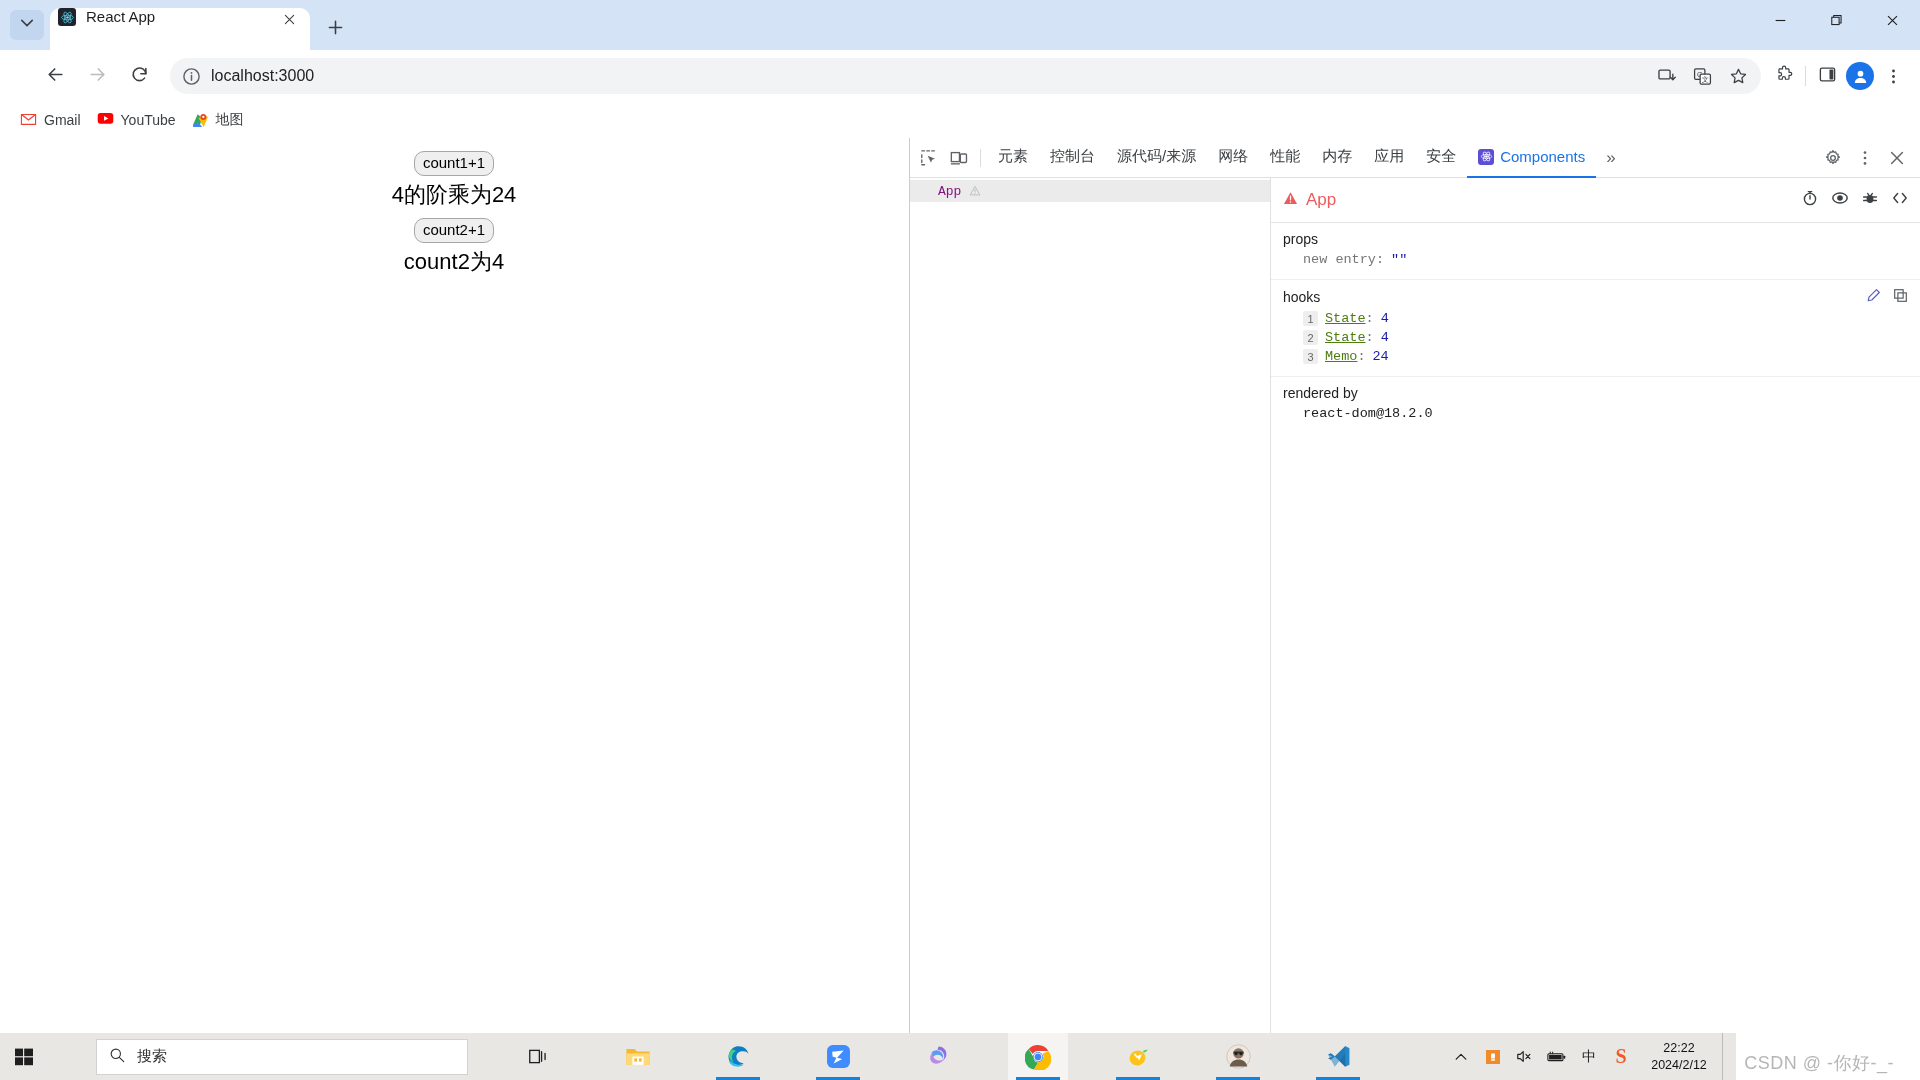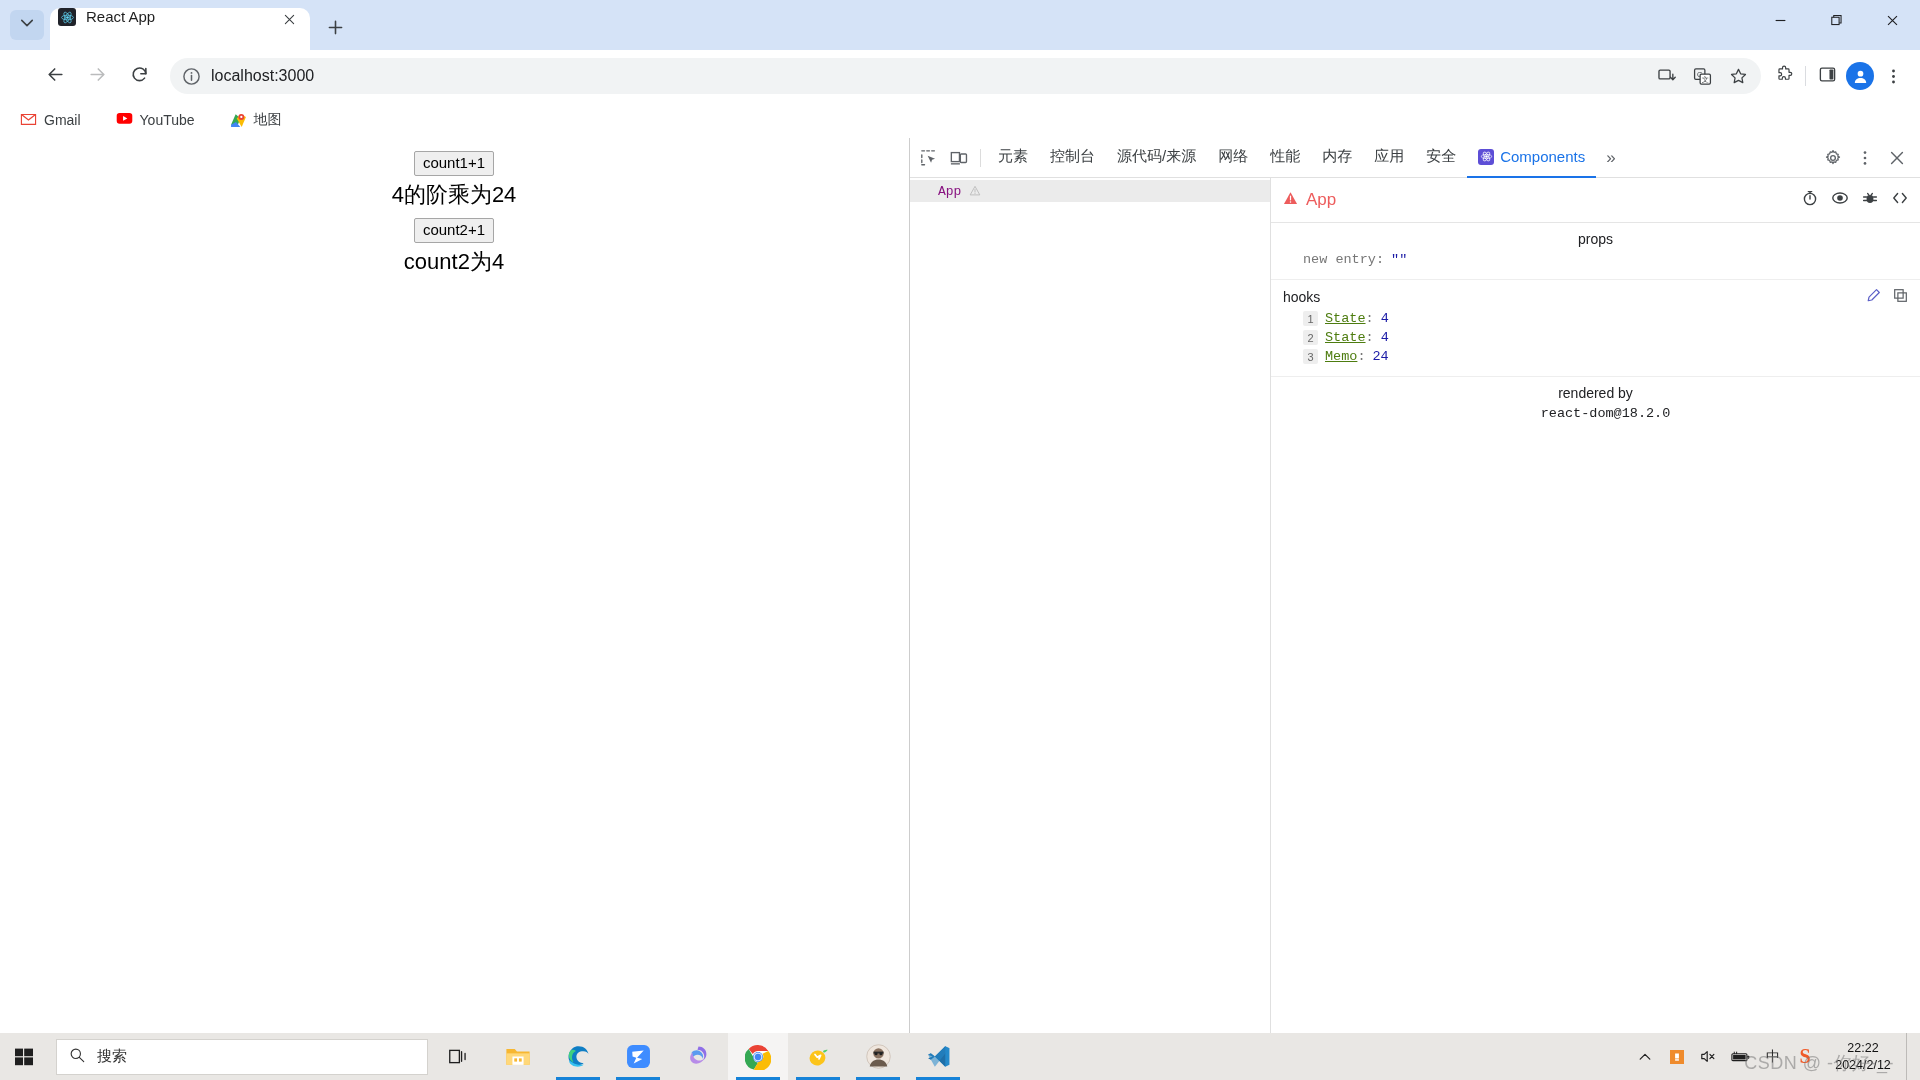--- a/index.html
+++ b/index.html
@@ -92,21 +92,21 @@
   .tb-sep { width: 1px; height: 20px; background: #dadce0; margin: 0 6px; }
   .avatar-btn {
     width: 28px; height: 28px; border-radius: 50%; background: #1a73e8;
     display: flex; align-items: center; justify-content: center;
     cursor: pointer; margin: 0 4px;
   }
   .avatar-btn svg { width: 17px; height: 17px; }
 
   .bookmarks {
     height: 36px; background: #ffffff; display: flex; align-items: center;
-    padding: 0 12px; gap: 19px;
+    padding: 0 12px; gap: 0;
   }
   .bm {
     display: flex; align-items: center; gap: 7px; padding: 4px 8px;
     border-radius: 6px; cursor: pointer; font-size: 14px; color: #3c4043;
     white-space: nowrap;
   }
   .bm-ico { width: 17px; height: 17px; flex: none; }
 
   
   .viewport {
@@ -114,31 +114,30 @@
     background: #ffffff; overflow: hidden;
   }
   .app-root {
     text-align: center; padding-top: 13px;
     font-family: "Liberation Sans", sans-serif;
   }
   .app-btn {
     font-family: "Liberation Sans", sans-serif;
     font-size: 15px; padding: 2px 8px;
     border: 1px solid #a6a6a6; background: #efefef; color: #000;
-    border-radius: 2px; cursor: pointer; line-height: 1.25;
+    border-radius: 10px; cursor: pointer; line-height: 1.25;
   }
   .app-text { font-size: 22px; color: #000; margin: 4px 0 8px; }
 
   
   #devtools {
     position: absolute; left: 909px; top: 138px; width: 1011px; height: 895px;
     background: #ffffff; border-left: 1px solid #cdcdcd;
     display: flex; flex-direction: column;
     font-family: "Liberation Sans", sans-serif;
-    text-align: center;
   }
   .dt-tabbar {
     height: 40px; display: flex; align-items: center;
     border-bottom: 1px solid #e0e0e0; background: #ffffff;
     padding-left: 4px; flex: none;
   }
   .dt-tool { width: 30px; height: 30px; display: flex; align-items: center;
     justify-content: center; cursor: pointer; border-radius: 3px; }
   .dt-tool svg { width: 18px; height: 18px; }
   .dt-vsep { width: 1px; height: 18px; background: #dcdcdc; margin: 0 6px; }
@@ -212,22 +211,22 @@
   .rb-line {
     padding: 2px 0 2px 20px; font-family: "Liberation Mono", monospace;
     font-size: 13.5px; color: #202124;
   }
   .sect-tools { margin-left: auto; display: flex; gap: 12px; }
   .sect-tools svg { width: 15px; height: 15px; cursor: pointer; }
   .sect-head-flex { display: flex; align-items: center; }
 
   
   #taskbar {
-    position: absolute; left: 0; top: 1033px; width: 1920px; height: 47px;
-    background: #e9e7e4; display: flex; align-items: center;
+    position: absolute; left: 0; top: 1033px; width: 1736px; height: 47px;
+    background: #e9e7e4; display: flex; align-items: center; gap: 40px;
   }
   .start-btn {
     width: 48px; height: 47px; display: flex; align-items: center;
     justify-content: center; cursor: pointer;
   }
   .tb-search {
     width: 372px; height: 36px; background: #ffffff; border: 1px solid #d4d2ce;
     display: flex; align-items: center; padding: 0 12px; cursor: text;
     margin-left: 8px;
   }

